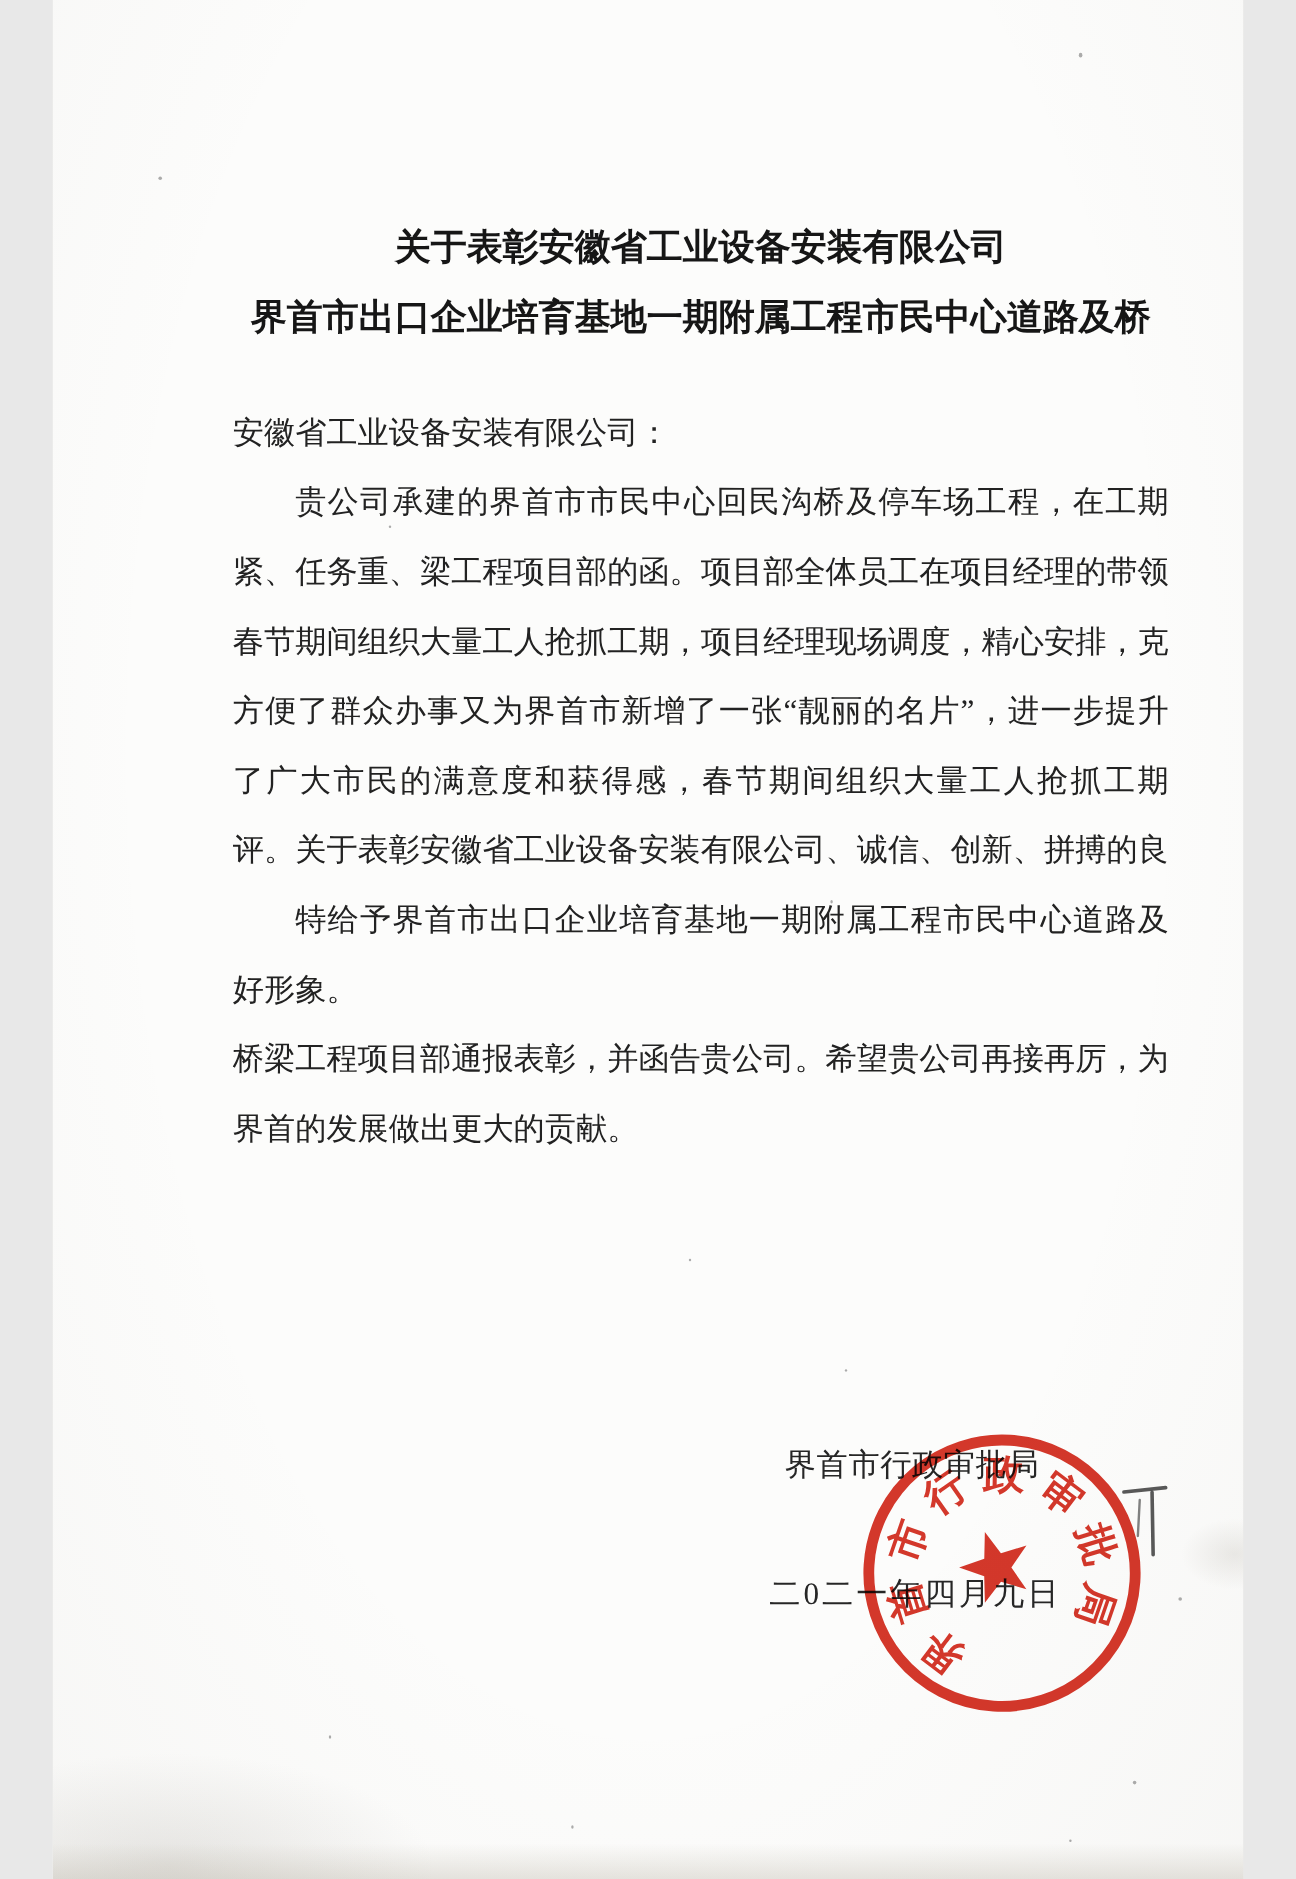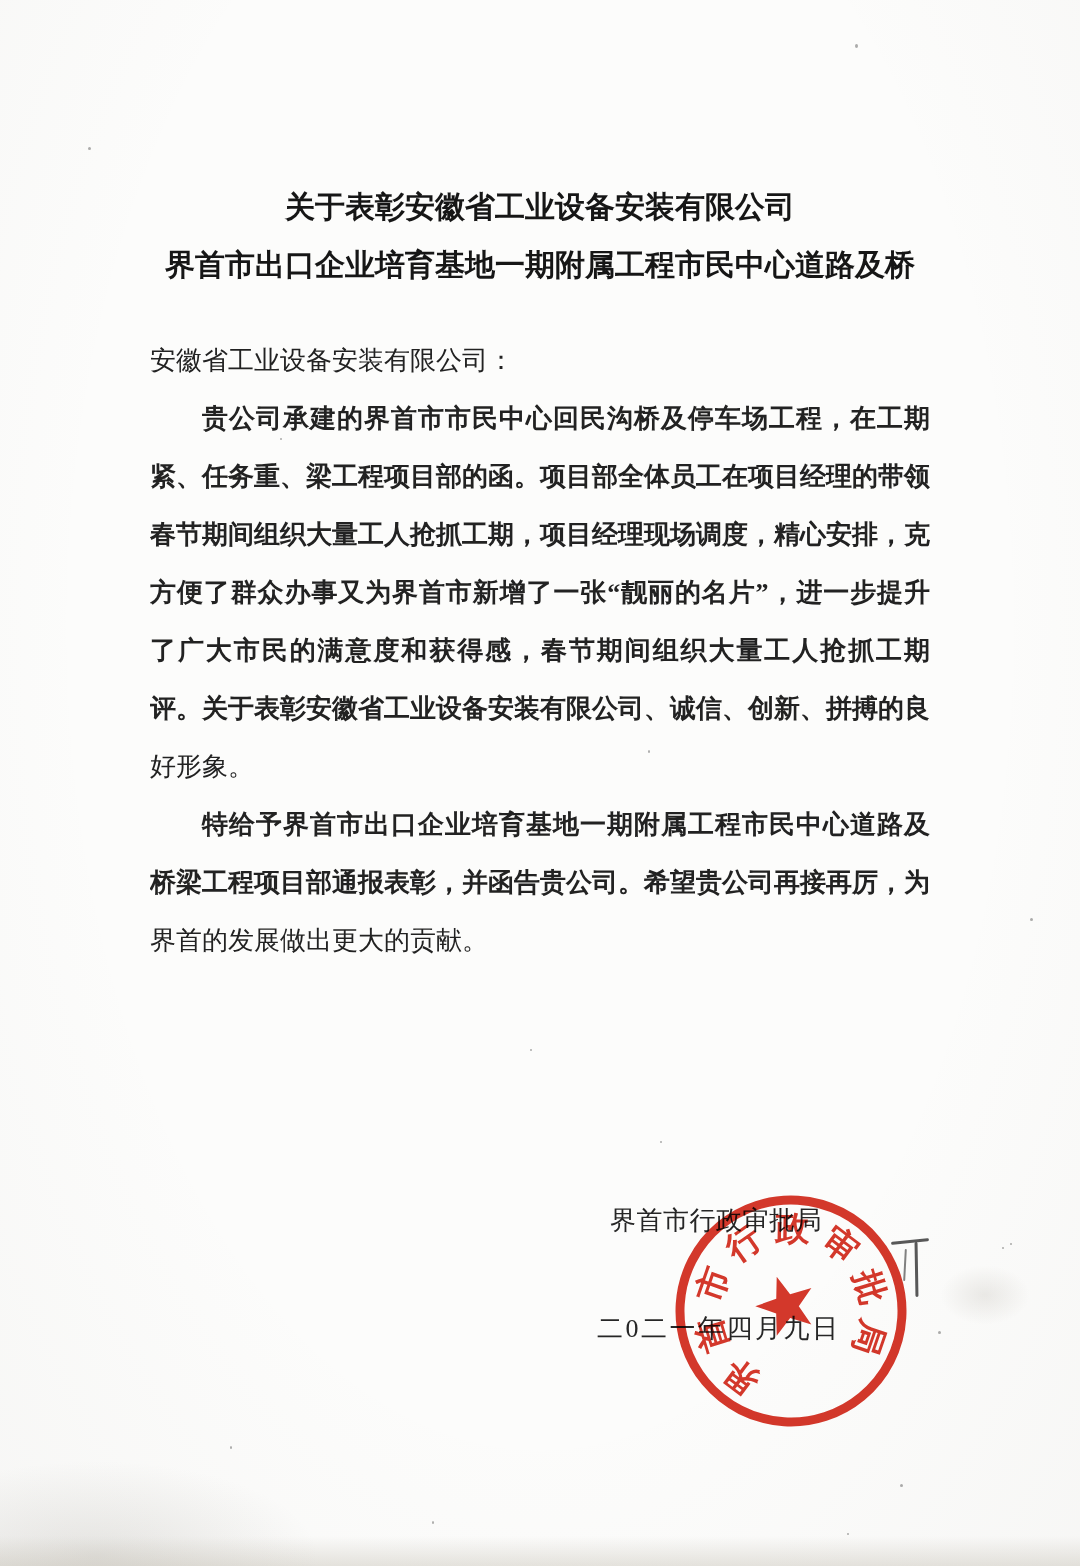--- a/index.html
+++ b/index.html
@@ -1,18 +1,18 @@
 <!DOCTYPE html>
 <html><head>
 <meta charset="utf-8">
 <style>
   html,body{margin:0;padding:0;background:#e8e8e8;}
   .page{
     position:relative;
-    width:1080px;height:1566px;
+    width:992px;height:1566px;
     margin:0 auto;
     background:
       radial-gradient(ellipse at 50% 40%, rgba(255,255,255,0) 60%, rgba(120,115,105,0.04) 100%),
       #fcfcfb;
     overflow:hidden;
     font-family:"Liberation Serif","DejaVu Serif",serif;
     color:#1c1c1c;
   }
   
   .title-block{
@@ -24,21 +24,21 @@
     color:#161616;
   }
   .title-line{height:58px;line-height:58px;letter-spacing:0px;}
   
   .body-block{
     position:absolute;left:150px;top:332px;width:780px;
     font-size:26px;color:#222;
   }
   .row{height:58px;line-height:58px;white-space:nowrap;}
   .row.just{text-align:justify;text-align-last:justify;white-space:normal;
-            overflow:hidden;font-weight:bold;}
+            overflow:hidden;}
   .row.ind{padding-left:52px;}
   .row.ind.just{width:728px;}
   
   .sig-line{
     position:absolute;left:610px;top:1204px;
     font-size:26px;line-height:34px;color:#262626;letter-spacing:0.5px;
     z-index:2;
   }
   .date-line{
     position:absolute;left:597px;top:1312px;
@@ -89,22 +89,22 @@
   </div>
 
   <div class="body-block">
     <div class="row">安徽省工业设备安装有限公司：</div>
     <div class="row just ind">贵公司承建的界首市市民中心回民沟桥及停车场工程，在工期</div>
     <div class="row just">紧、任务重、梁工程项目部的函。项目部全体员工在项目经理的带领下</div>
     <div class="row just">春节期间组织大量工人抢抓工期，项目经理现场调度，精心安排，克</div>
     <div class="row just">方便了群众办事又为界首市新增了一张“靓丽的名片”，进一步提升</div>
     <div class="row just">了广大市民的满意度和获得感，春节期间组织大量工人抢抓工期</div>
     <div class="row just">评。关于表彰安徽省工业设备安装有限公司、诚信、创新、拼搏的良</div>
+    <div class="row just ind">特给予界首市出口企业培育基地一期附属工程市民中心道路及</div>
     <div class="row">好形象。</div>
-    <div class="row just ind">特给予界首市出口企业培育基地一期附属工程市民中心道路及</div>
     <div class="row just">桥梁工程项目部通报表彰，并函告贵公司。希望贵公司再接再厉，为</div>
     <div class="row">界首的发展做出更大的贡献。</div>
   </div>
 
   <div class="sig-line">界首市行政审批局</div>
   <div class="date-line">二0二一年四月九日</div>
 
   <svg class="seal" viewBox="0 0 250 250" xmlns="http://www.w3.org/2000/svg">
     <circle cx="125" cy="125" r="111" fill="none" stroke-width="9" stroke="#d3291b"></circle>
     <polygon points="122,88 129.3,108.9 151.5,109.4 133.9,122.9 140.2,144.1 122,131.5 103.8,144.1 110.1,122.9 92.5,109.4 114.7,108.9" fill="#d3291b"></polygon>

